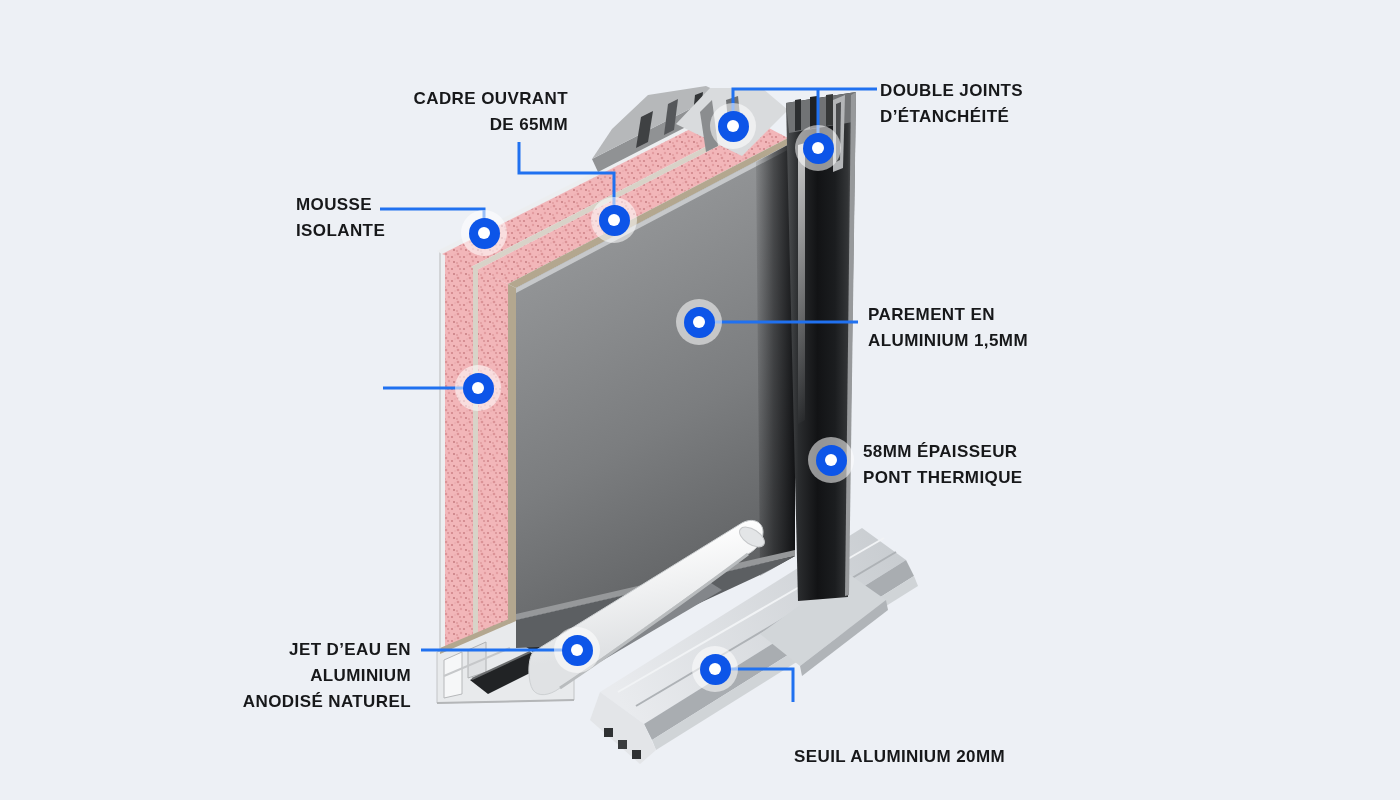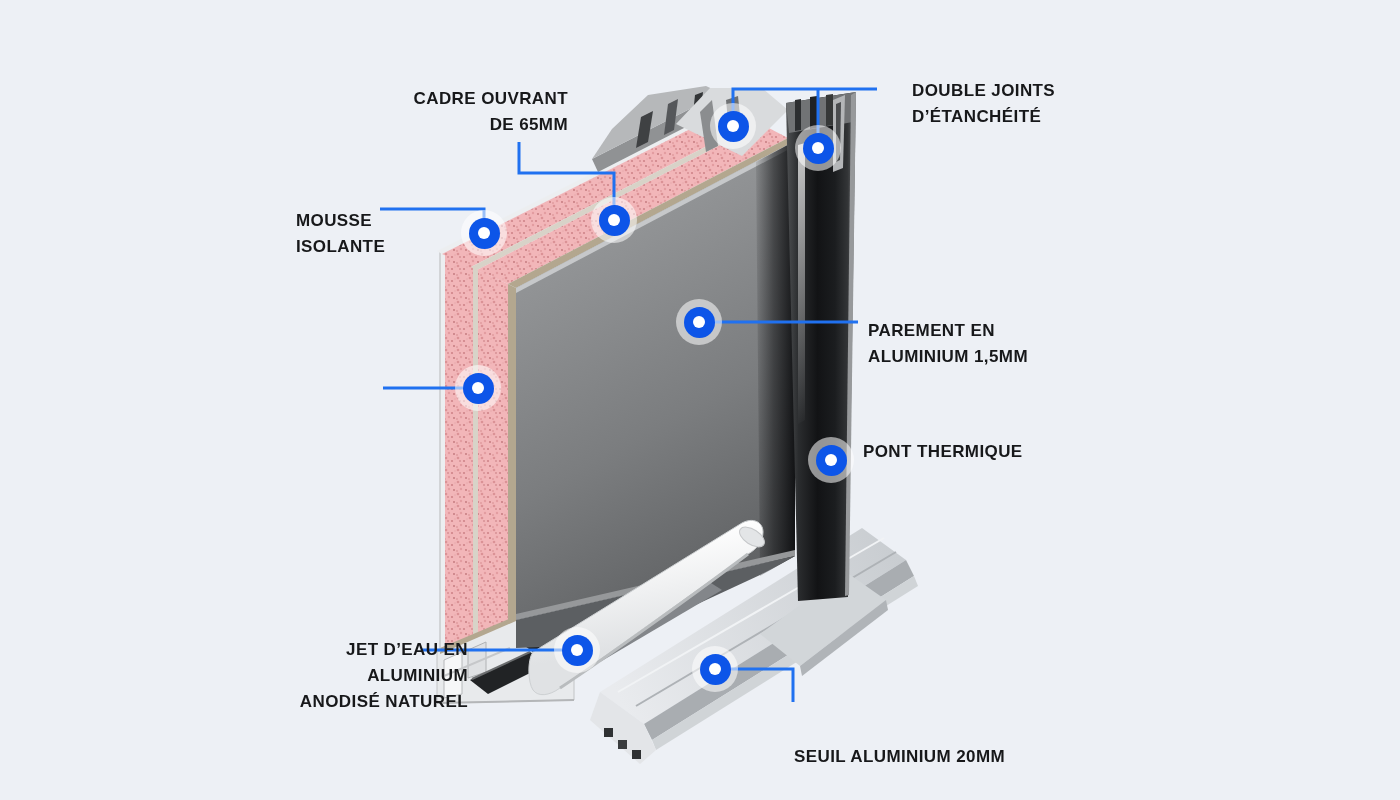--- a/index.html
+++ b/index.html
@@ -227,41 +227,42 @@
           <span class="marker-dot"></span>
         </span>
       </div>
     </div>
 
   <div class="callout align-right" style="right:832px;top:86px">
     <div>CADRE OUVRANT</div>
     <div>DE 65MM</div>
   </div>
 
-  <div class="callout" style="left:912px;top:78px">
+  <div class="callout" style="left:880px;top:78px">
     <div>DOUBLE JOINTS</div>
     <div>D’ÉTANCHÉITÉ</div>
   </div>
 
-  <div class="callout" style="left:296px;top:208px">
+  <div class="callout" style="left:296px;top:192px">
     <div>MOUSSE</div>
     <div>ISOLANTE</div>
   </div>
 
-  <div class="callout" style="left:868px;top:318px">
+  <div class="callout" style="left:868px;top:302px">
     <div>PAREMENT EN</div>
     <div>ALUMINIUM 1,5MM</div>
   </div>
 
 
   <div class="callout" style="left:863px;top:439px">
+    <div>58MM ÉPAISSEUR</div>
     <div>PONT THERMIQUE</div>
   </div>
 
-  <div class="callout align-right" style="right:932px;top:637px">
+  <div class="callout align-right" style="right:989px;top:637px">
     <div>JET D’EAU EN</div>
     <div>ALUMINIUM</div>
     <div>ANODISÉ NATUREL</div>
   </div>
 
   <div class="callout" style="left:794px;top:744px">
     <div>SEUIL ALUMINIUM 20MM</div>
   </div>
 
 </div>

